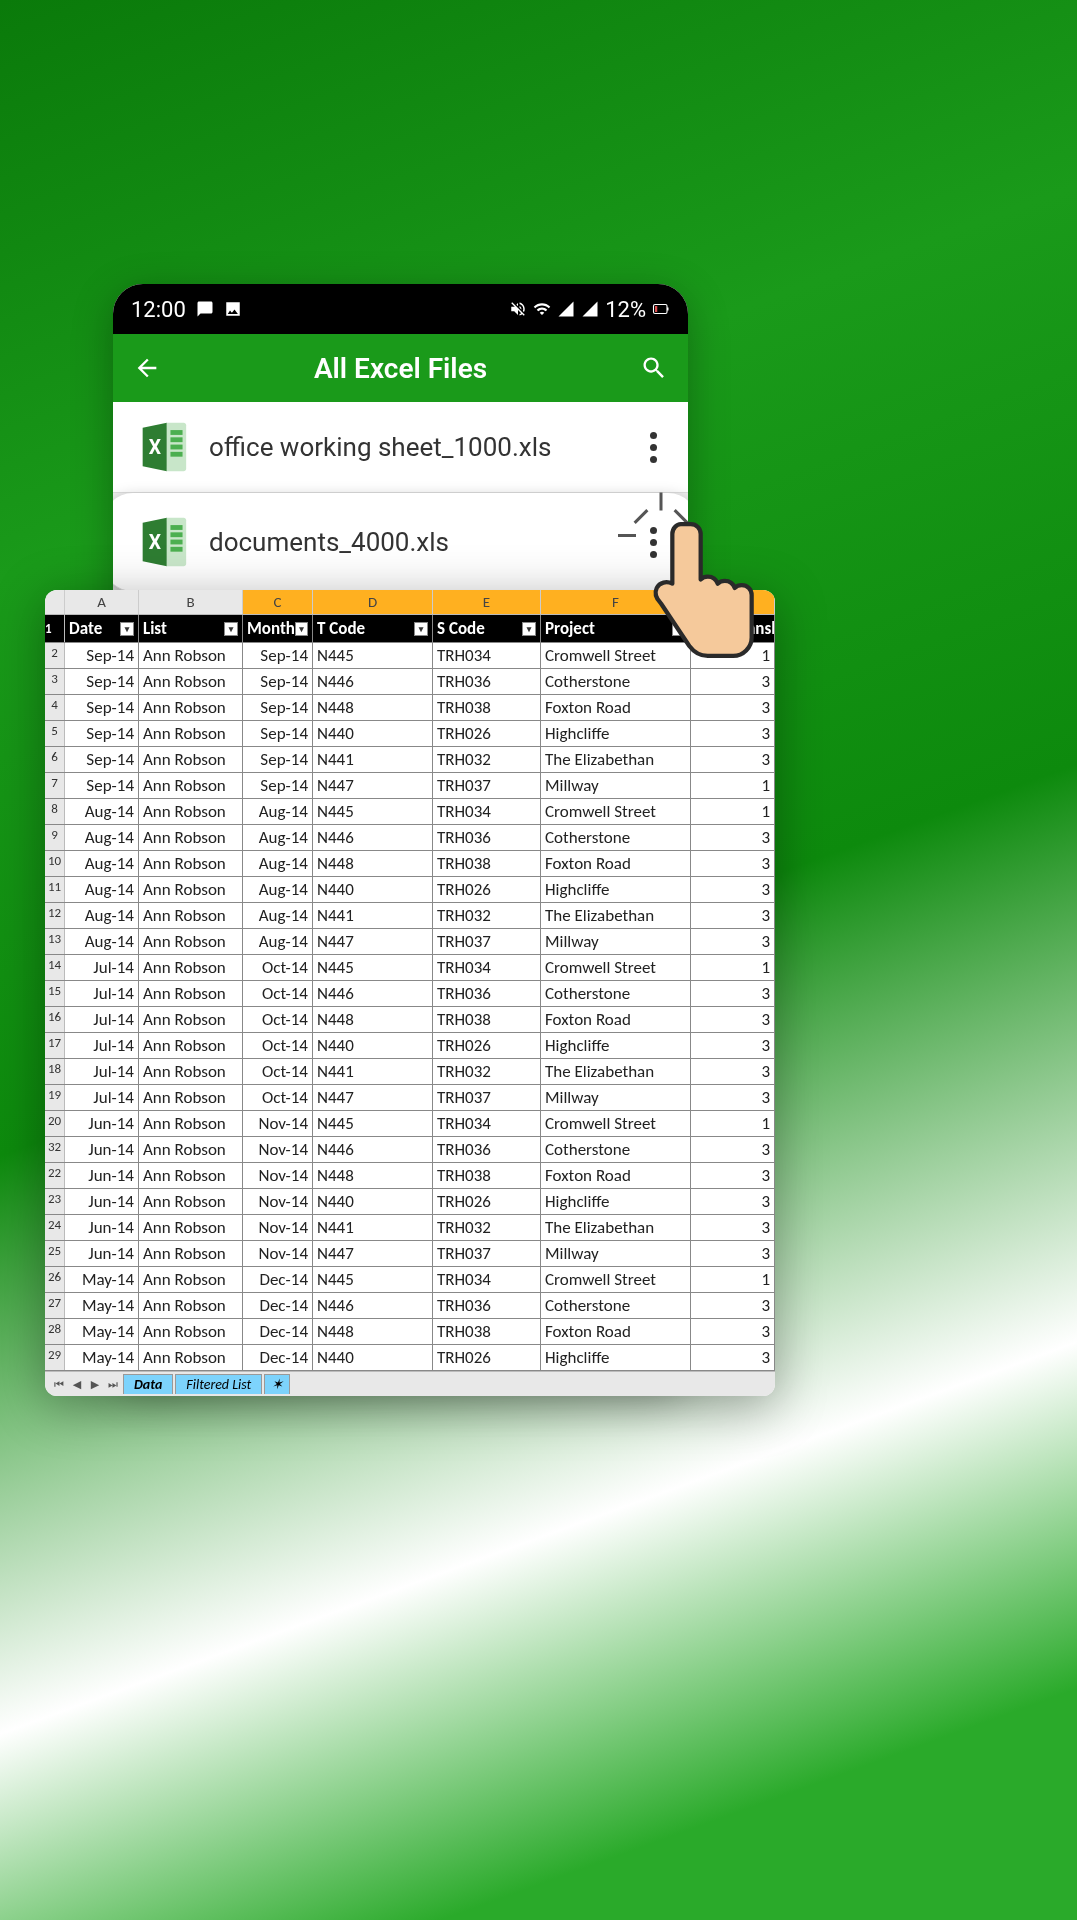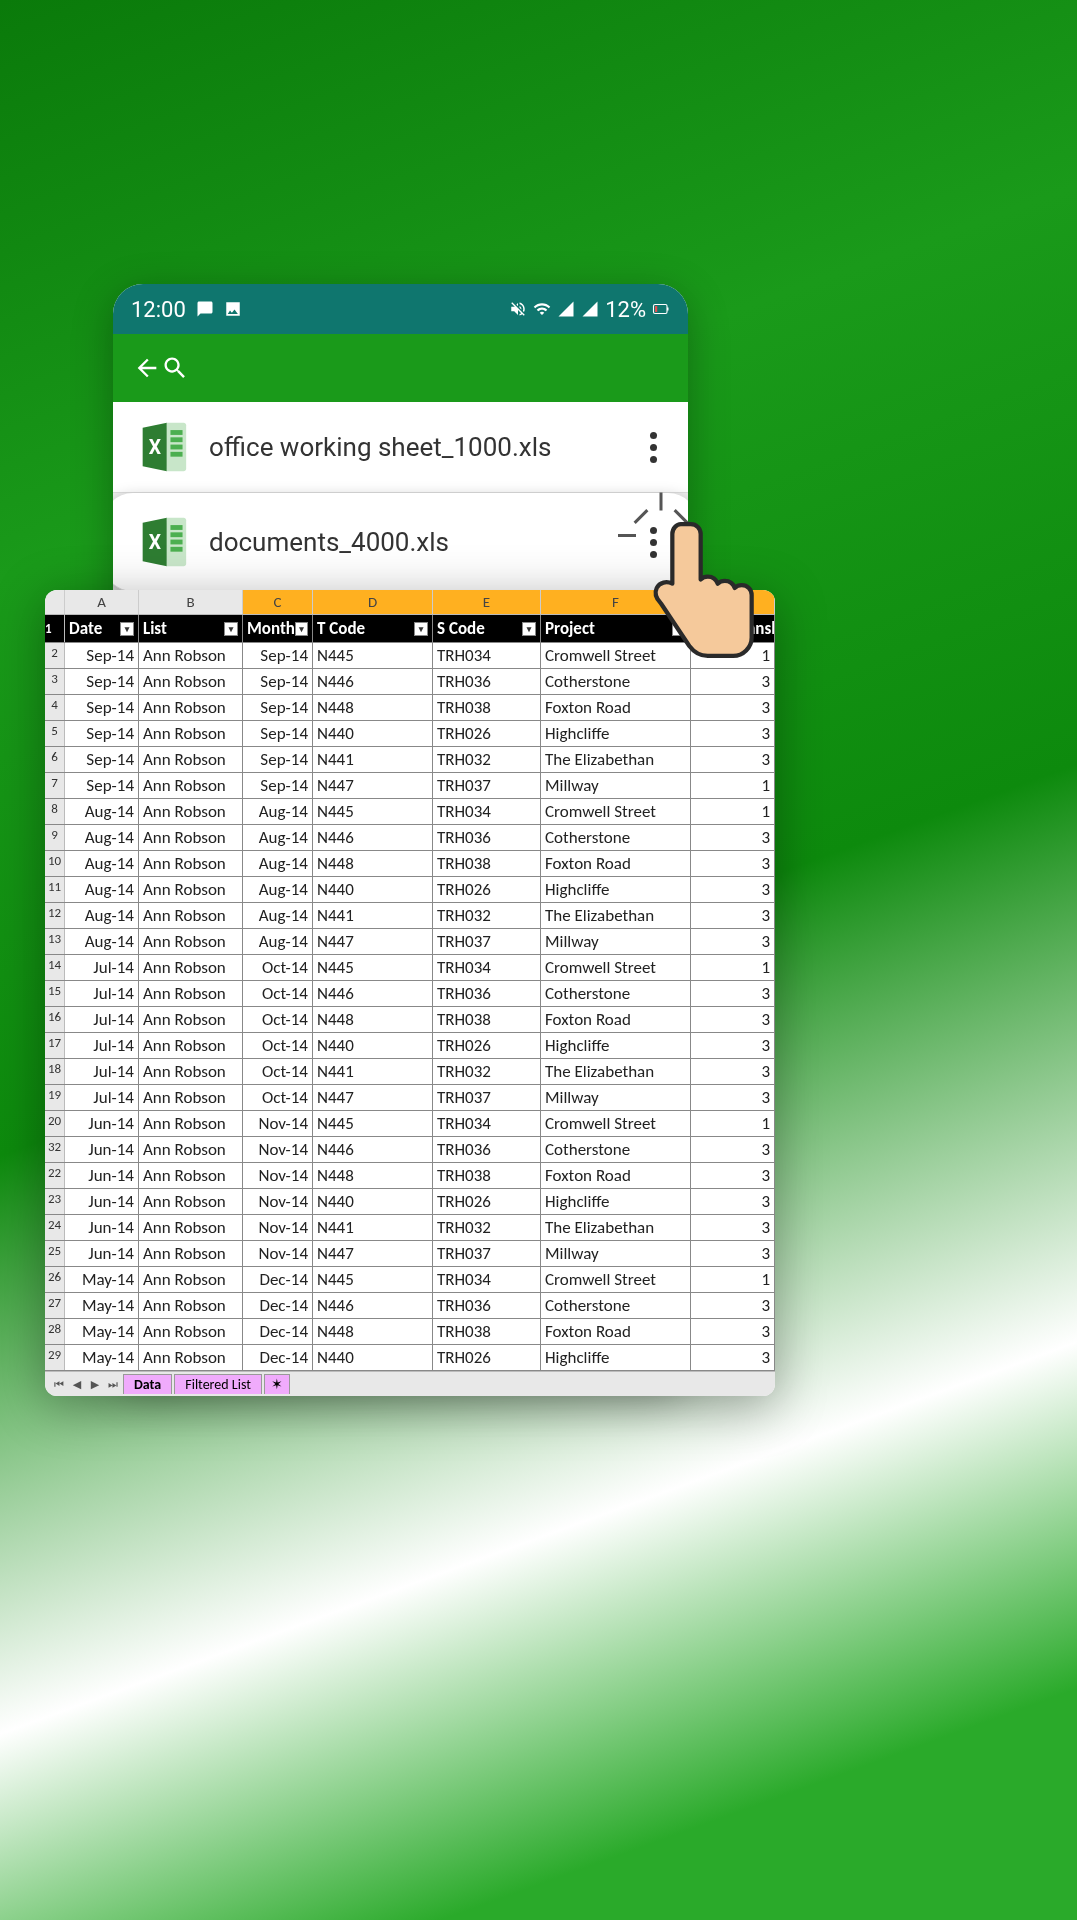--- a/index.html
+++ b/index.html
@@ -26,21 +26,21 @@
   left: 113px;
   width: 575px;
   height: 1100px;
   background: #fff;
   border-radius: 30px;
   box-shadow: 0 10px 40px rgba(0,0,0,0.3);
   overflow: hidden;
 }
 .status-bar {
   height: 50px;
-  background: #0f766e;
+  background: #000000;
   display: flex;
   align-items: center;
   justify-content: space-between;
   padding: 16px 18px;
   color: #fff;
   font-size: 22px;
 }
 .status-left { display: flex; align-items: center; gap: 10px; }
 .status-right { display: flex; align-items: center; gap: 6px; }
 .status-icon { width: 18px; height: 18px; }
@@ -139,21 +139,21 @@
 .sheet-tabs {
   display: flex;
   align-items: center;
   padding: 2px 6px;
   background: #e8e8e8;
   border-top: 1px solid #bbb;
   font-size: 14px;
   gap: 2px;
 }
 .tab-nav-btn { width: 16px; height: 16px; display: flex; align-items: center; justify-content: center; color: #555; cursor: pointer; font-size: 11px; }
-.sheet-tab { padding: 1px 10px; background: #f0abfc; border: 1px solid #999; border-bottom: none; cursor: pointer; }
+.sheet-tab { padding: 1px 10px; background: #7dd3fc; border: 1px solid #999; border-bottom: none; cursor: pointer; font-style: italic; }
 .sheet-tab.active { font-weight: 700; }
 
 
 .hand-pointer {
   position: absolute;
   top: 510px;
   left: 620px;
   width: 150px;
   height: 170px;
   z-index: 30;
@@ -206,20 +206,21 @@
           <rect x="20" y="10" width="2" height="4" fill="#fff"></rect>
           <rect x="4" y="8" width="3" height="8" fill="#e05050"></rect>
         </svg>
     </div>
   </div>
 
   <div class="app-bar">
     <svg class="back-arrow" viewBox="0 0 24 24" fill="#fff">
         <path d="M20 11H7.83l5.59-5.59L12 4l-8 8 8 8 1.41-1.41L7.83 13H20v-2z"></path>
       </svg>
+    <div class="app-title">All Excel Files</div>
     <svg class="search-icon" viewBox="0 0 24 24" fill="#fff">
         <path d="M15.5 14h-.79l-.28-.27C15.41 12.59 16 11.11 16 9.5 16 5.91 13.09 3 9.5 3S3 5.91 3 9.5 5.91 16 9.5 16c1.61 0 3.09-.59 4.23-1.57l.27.28v.79l5 4.99L20.49 19l-4.99-5zm-6 0C7.01 14 5 11.99 5 9.5S7.01 5 9.5 5 14 7.01 14 9.5 11.99 14 9.5 14z"></path>
       </svg>
   </div>
 
   <div class="file-list">
     <div class="file-item">
       <div class="excel-icon">
         <svg viewBox="0 0 48 48">
             <path fill="#2e7d32" d="M28 4v40l-20-4V8z"></path>

